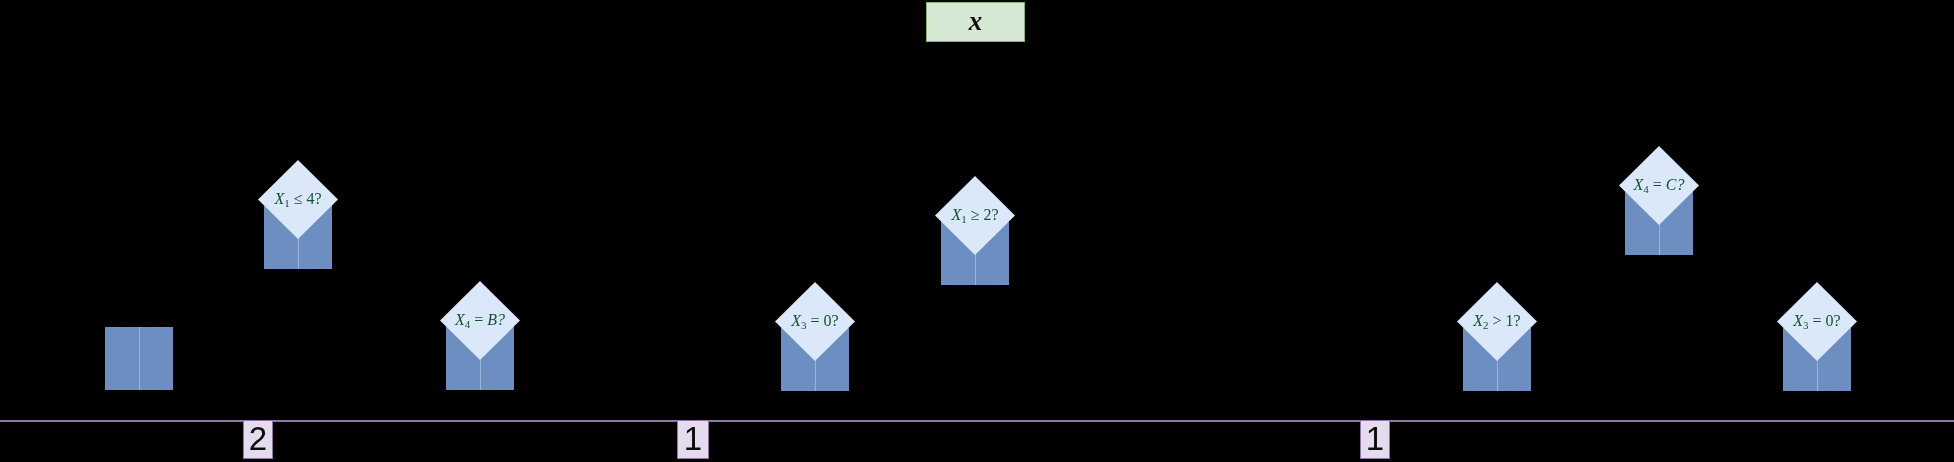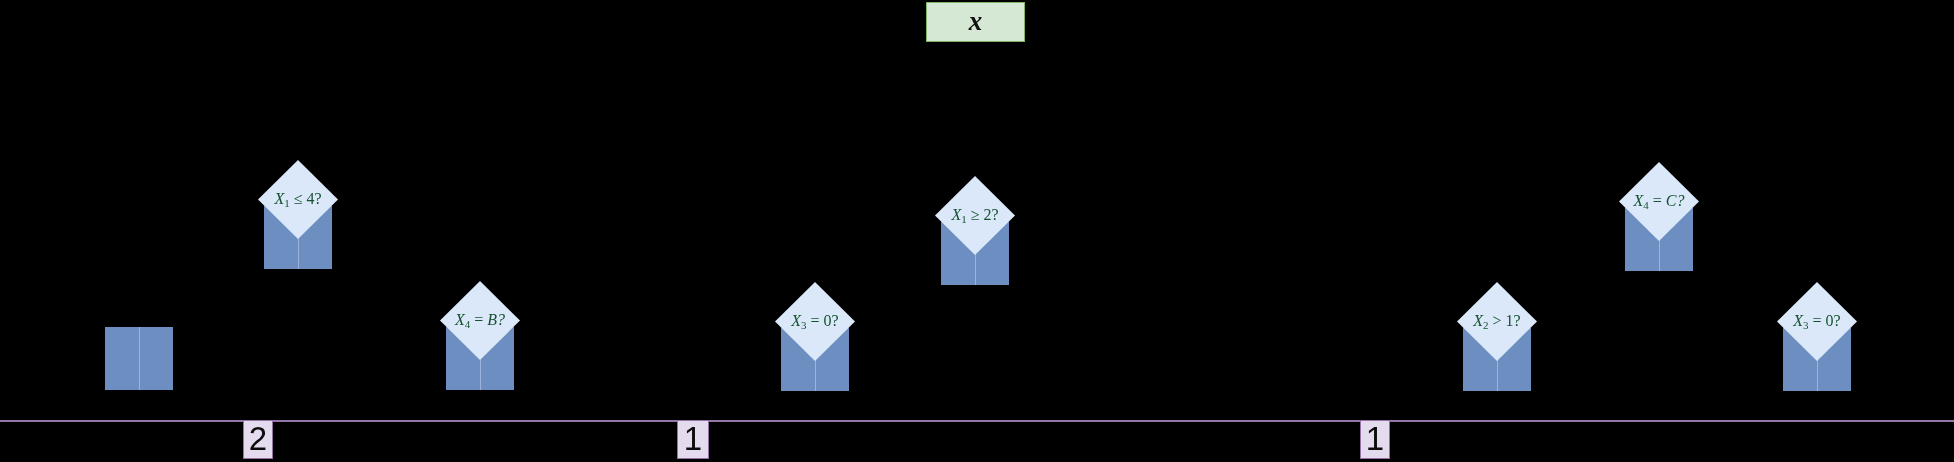--- a/index.html
+++ b/index.html
@@ -143,21 +143,21 @@
     </div>
   </div>
     <div class="node" style="left: 775px; top: 282px;">
     <div class="leafbox">
       <div class="split"></div>
     </div>
     <div class="diamond">
       <span class="nlabel"><span class="it">X</span><sub>3</sub><span class="op">=</span><span>0?</span></span>
     </div>
   </div>
-    <div class="node" style="left: 1619px; top: 162px;">
+    <div class="node" style="left: 1619px; top: 146px;">
     <div class="leafbox">
       <div class="split"></div>
     </div>
     <div class="diamond">
       <span class="nlabel"><span class="it">X</span><sub>4</sub><span class="op">=</span><span class="it">C?</span></span>
     </div>
   </div>
     <div class="node" style="left: 1457px; top: 282px;">
     <div class="leafbox">
       <div class="split"></div>

